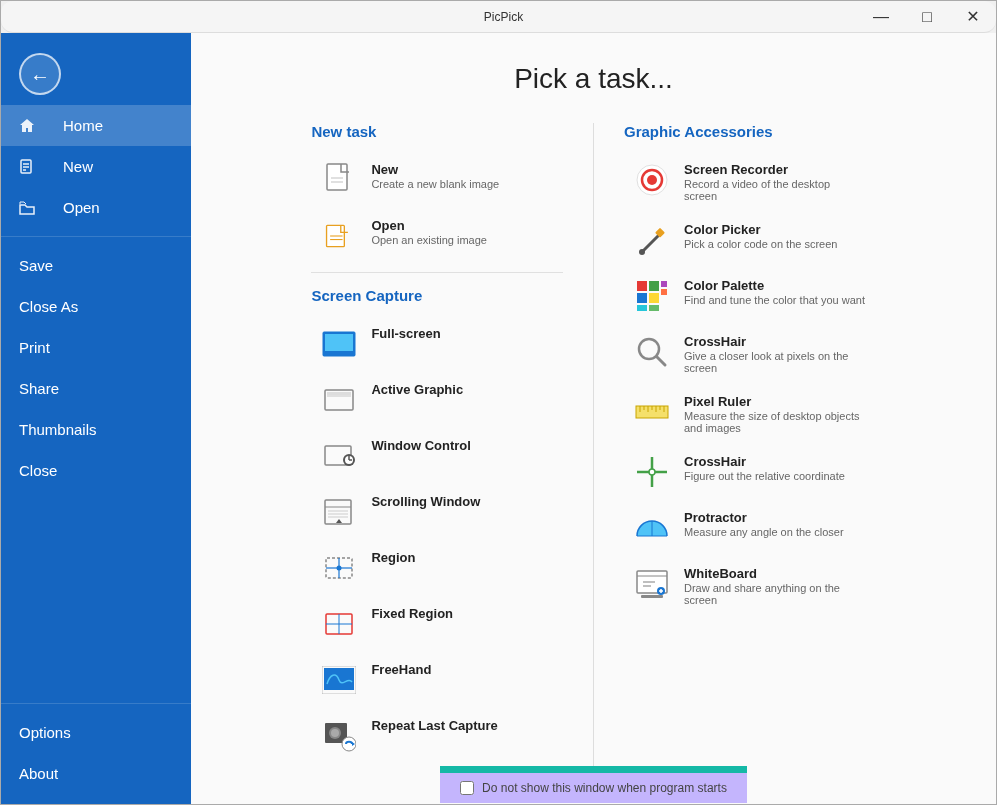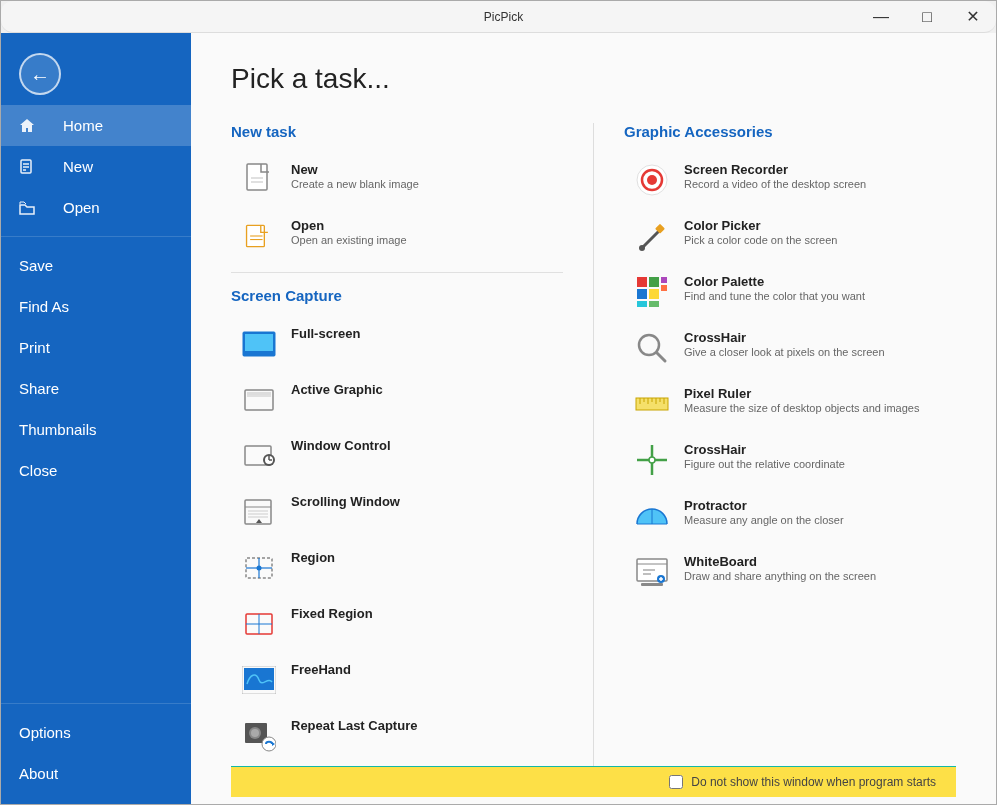--- a/index.html
+++ b/index.html
@@ -105,20 +105,21 @@
     }
 
     
     .main-content {
       flex: 1;
       background: #fafafa;
       overflow-y: auto;
       padding: 30px 40px 16px 40px;
       display: flex;
       flex-direction: column;
+      align-items: center;
     }
     .page-title {
       font-size: 28px;
       font-weight: 300;
       color: #222;
       margin-bottom: 28px;
     }
     .content-body {
       display: flex;
       gap: 0;
@@ -167,22 +168,22 @@
       margin-top: 1px;
     }
     .section-divider {
       border: none;
       border-top: 1px solid #e0e0e0;
       margin: 10px 0 14px 0;
     }
 
     
     .footer-bar {
-      background: #fde047;
-      border-top: 1px solid #14b8a6;
+      background: #c4b5fd;
+      border-top: 7px solid #14b8a6;
       padding: 8px 20px;
       display: flex;
       justify-content: flex-end;
       align-items: center;
       gap: 8px;
       flex-shrink: 0;
     }
     .footer-checkbox {
       width: 14px;
       height: 14px;
@@ -250,21 +251,21 @@
         </span>
         <span>Open</span>
       </div>
 
       <div class="sidebar-divider"></div>
 
       <div class="sidebar-item">
         <span>Save</span>
       </div>
       <div class="sidebar-item">
-        <span>Find As</span>
+        <span>Close As</span>
       </div>
       <div class="sidebar-item">
         <span>Print</span>
       </div>
       <div class="sidebar-item">
         <span>Share</span>
       </div>
       <div class="sidebar-item">
         <span>Thumbnails</span>
       </div>

